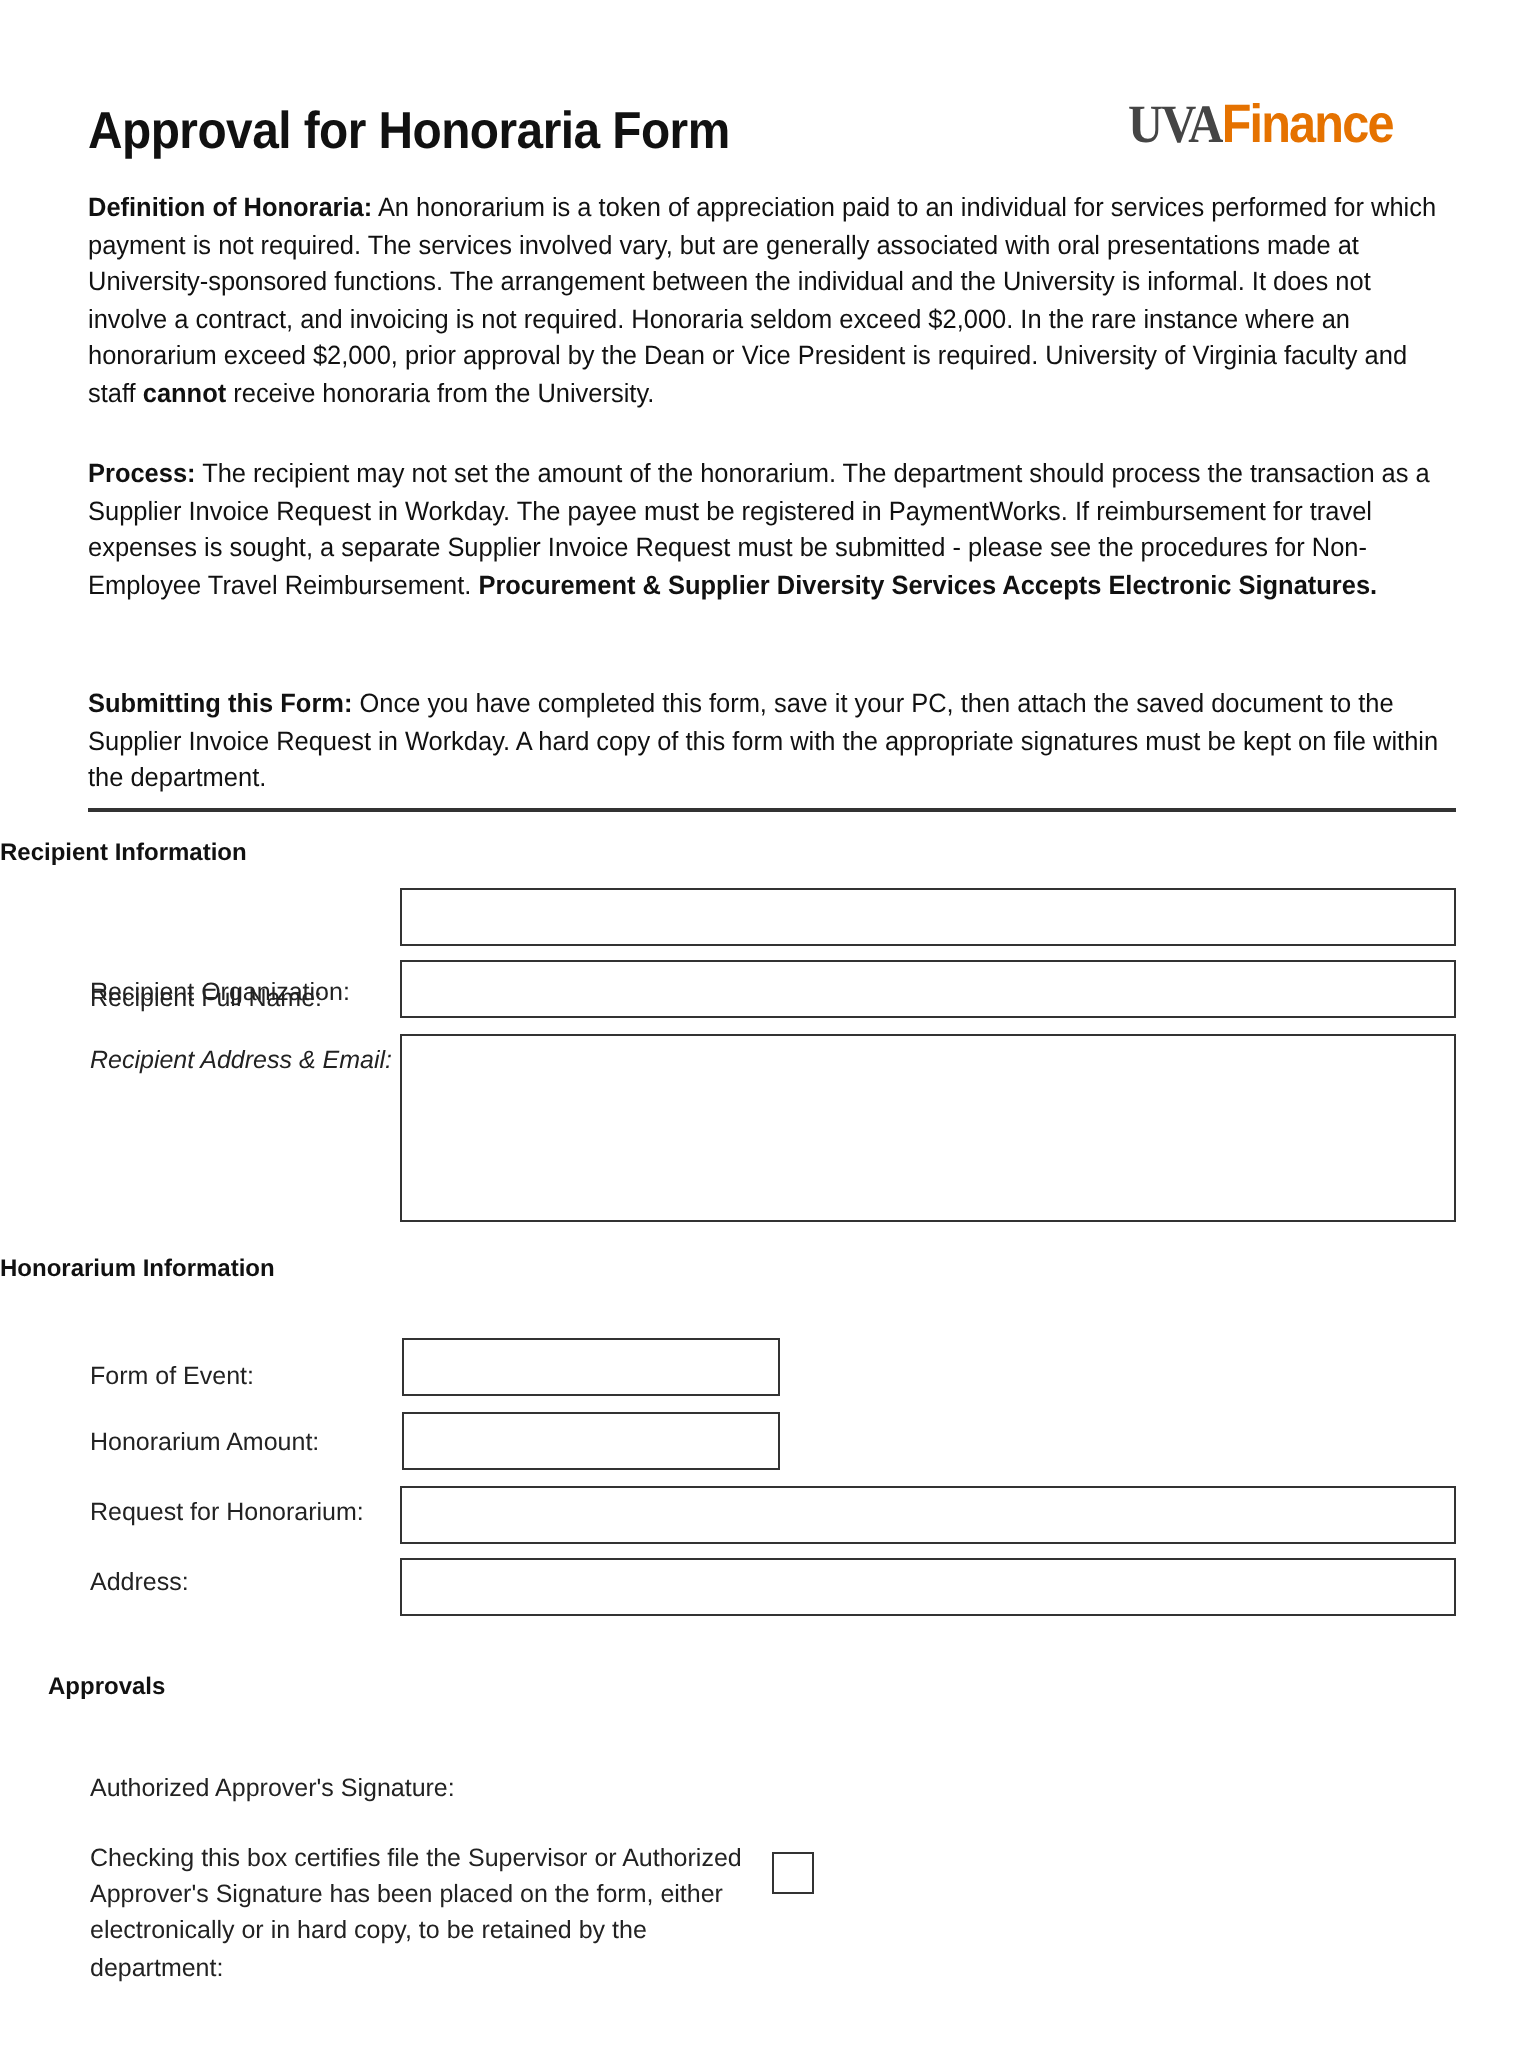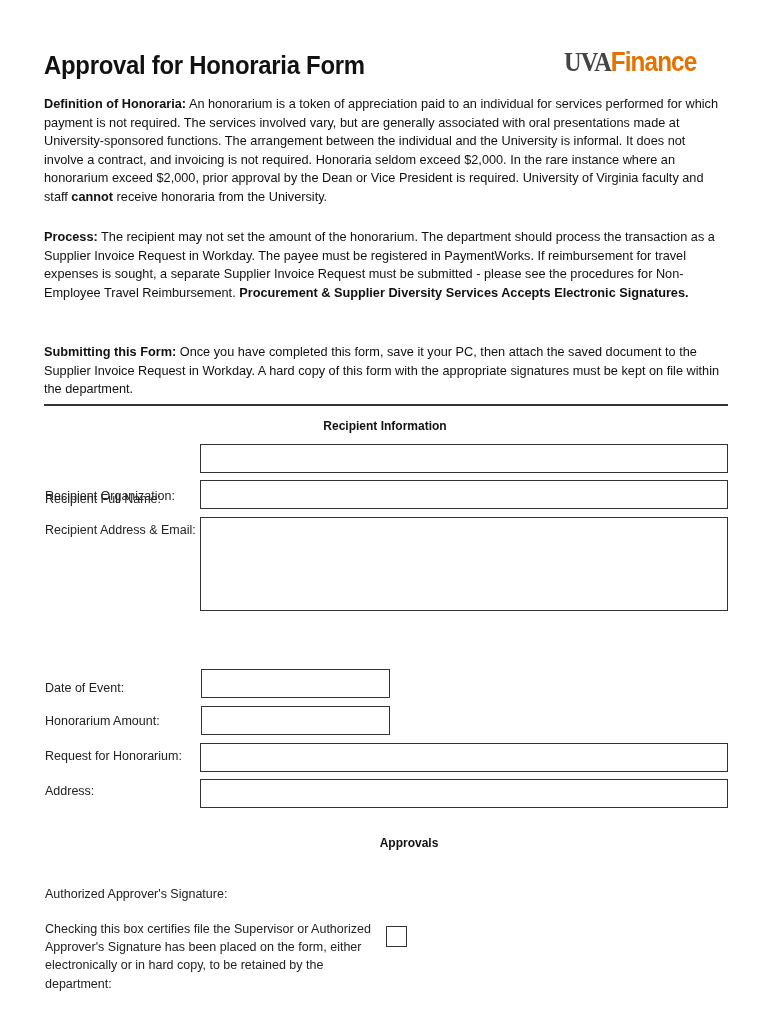--- a/index.html
+++ b/index.html
@@ -12,21 +12,21 @@
             letter-spacing: -1px; transform: scaleX(0.9); transform-origin: left; }
     .logo .uva { font-family: "Liberation Serif", serif; color: #454545; }
     .logo .fin { font-family: "Liberation Sans", sans-serif; color: #e57200; }
     .para { position: absolute; left: 44px; width: 700px; font-size: 13.2px; line-height: 18.6px;
             color: #111; transform: scaleX(0.965); transform-origin: left; }
     .para b { font-weight: bold; }
     #p1 { top: 95px; }
     #p2 { top: 228px; }
     #p3 { top: 343px; }
     .rule { position: absolute; left: 44px; top: 404px; width: 684px; height: 2px; background: #333; }
-    .section-head { position: absolute; left: 0; width: 770px; text-align: center; font-size: 12px;
+    .section-head { position: absolute; left: 0; width: 770px; text-align: left; font-size: 12px;
                     font-weight: bold; color: #111; }
     .lbl { position: absolute; left: 45px; font-size: 12.5px; color: #222; }
     .box { position: absolute; border: 1.5px solid #333; background: #fff; box-sizing: border-box; }
     .box input, .box textarea { width: 100%; height: 100%; border: none; outline: none; background: transparent;
                                 box-sizing: border-box; padding: 2px 4px; resize: none;
                                 font-family: "Liberation Sans", sans-serif; font-size: 12px; }
     .cert { position: absolute; left: 45px; top: 920px; width: 330px; font-size: 12.5px; line-height: 18.2px; color: #222; }
     .checkbox { position: absolute; left: 386px; top: 926px; width: 21px; height: 21px; border: 1.5px solid #333;
                 box-sizing: border-box; background: #fff; }
   </style>
@@ -60,27 +60,28 @@
   <div class="lbl" style="top:476px;margin-top:16px;">Recipient Full Name:</div>
   <div class="box" style="left:200px; top:444px; width:528px; height:29px;">
     <input type="text" value="" style="">
   </div>
 
   <div class="lbl" style="top:489px;">Recipient Organization:</div>
   <div class="box" style="left:200px; top:480px; width:528px; height:29px;">
     <input type="text" value="" style="">
   </div>
 
-  <div class="lbl" style="top:523px;">Recipient Address &amp; Email:</div>
+  <div class="lbl" style="top:523px;font-style:italic;">Recipient Address &amp; Email:</div>
   <div class="box" style="left:200px; top:517px; width:528px; height:94px;">
     <textarea style=""></textarea>
   </div>
 
+  <div class="section-head" style="top:627px;">Honorarium Information</div>
 
-  <div class="lbl" style="top:681px;">Date of Event:</div>
+  <div class="lbl" style="top:681px;">Form of Event:</div>
   <div class="box" style="left:201px; top:669px; width:189px; height:29px;">
     <input type="text" value="" style="">
   </div>
 
   <div class="lbl" style="top:714px;">Honorarium Amount:</div>
   <div class="box" style="left:201px; top:706px; width:189px; height:29px;">
     <input type="text" value="" style="">
   </div>
 
   <div class="lbl" style="top:749px;">Request for Honorarium:</div>

